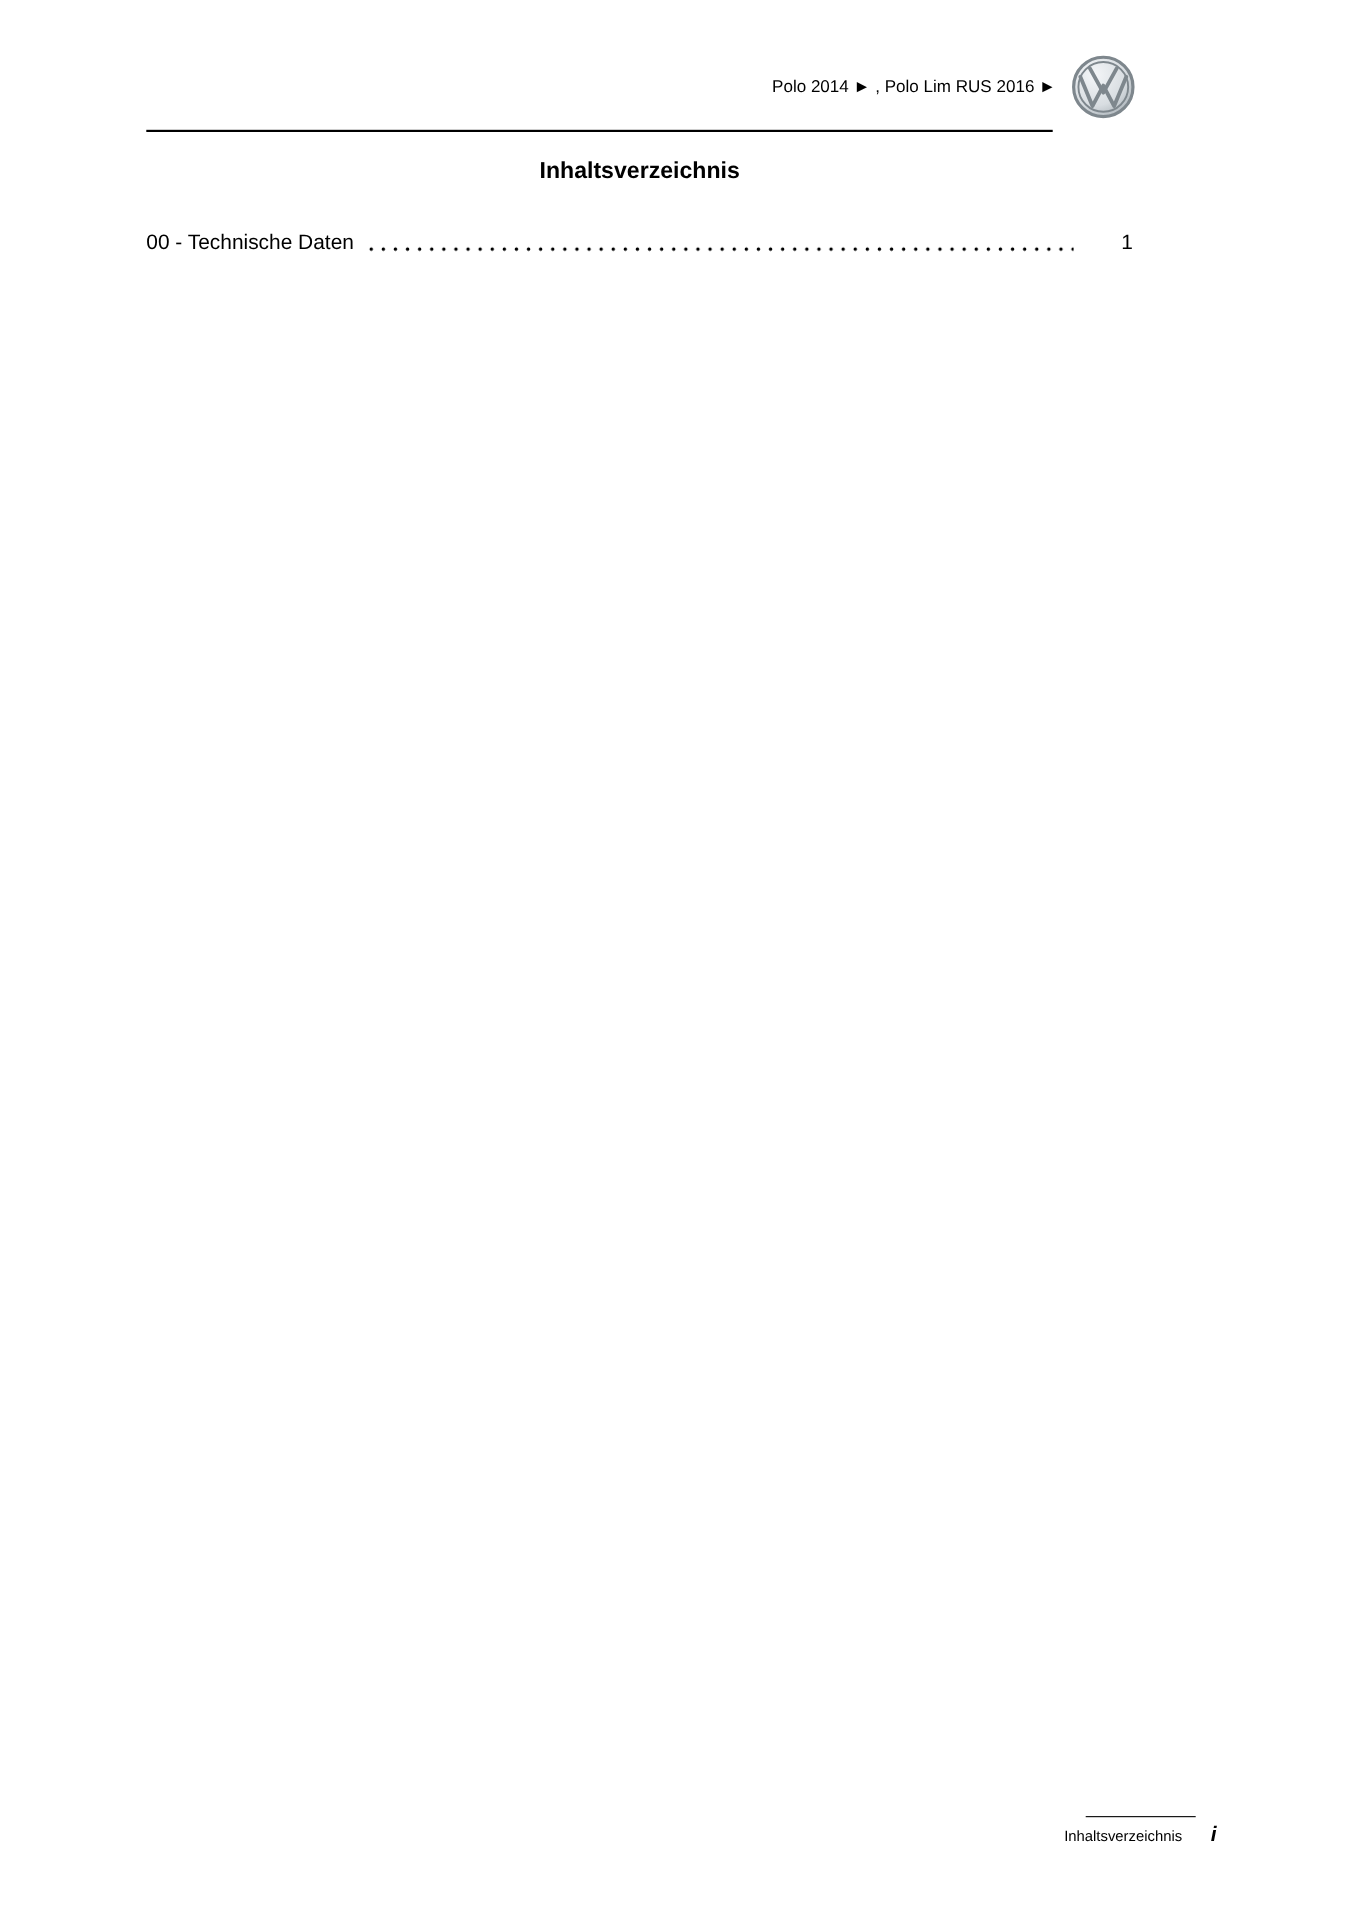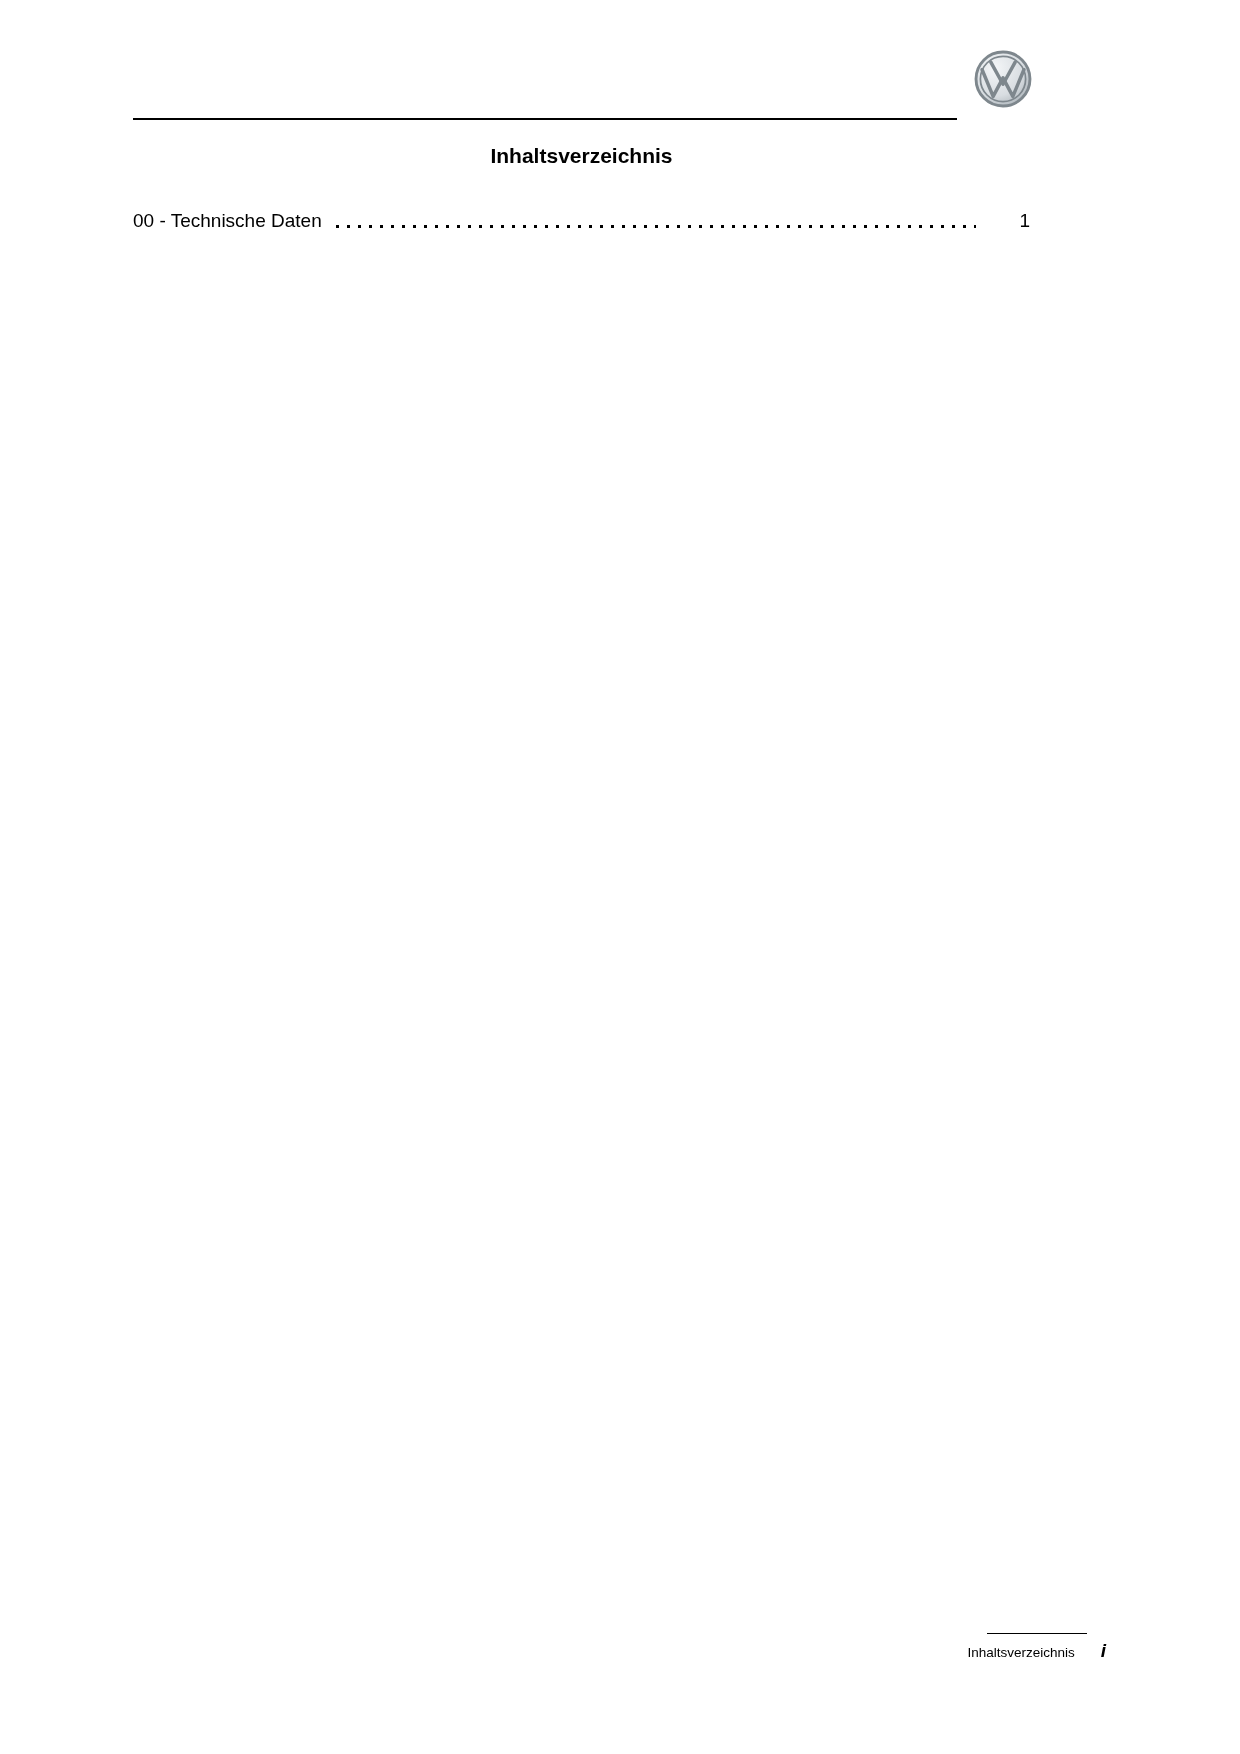--- a/index.html
+++ b/index.html
@@ -68,21 +68,21 @@
   .row.chapter .leader {
     background-image: radial-gradient(circle, #000 1.5px, transparent 1.8px);
     background-size: 11px 11px;
     background-position: 0 15px;
   }
 
   
   .footer {
     position: absolute;
     right: 134px;
-    bottom: 92px;
+    bottom: 74px;
     text-align: center;
   }
   .footer-rule {
     width: 100px;
     margin-left: auto;
     margin-bottom: 6px;
     border: none;
     border-top: 1.5px solid #000;
   }
   .footer-text { font-size: 13.5px; }
@@ -94,20 +94,21 @@
     font-style: italic;
   }
 </style>
 </head>
 <body>
 
 <div class="page">
 
   <div class="header">
     <div class="header-text">
+      <div>Polo 2014 ► , Polo Lim RUS 2016 ►</div>
     </div>
     <div class="logo">
       <svg viewBox="0 0 100 100" width="58" height="58" aria-hidden="true">
         <defs>
           <radialGradient id="vwbg" cx="35%" cy="30%" r="80%">
             <stop offset="0%" stop-color="#f4f6f8"></stop>
             <stop offset="65%" stop-color="#d8dde1"></stop>
             <stop offset="100%" stop-color="#a9b1b7"></stop>
           </radialGradient>
         </defs>

